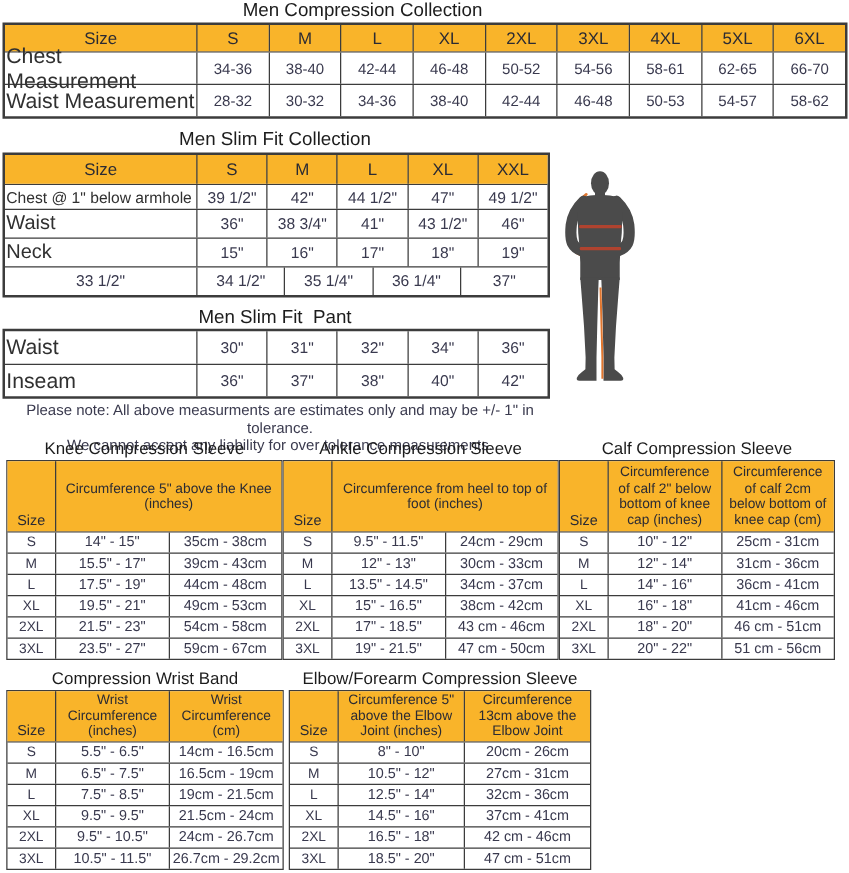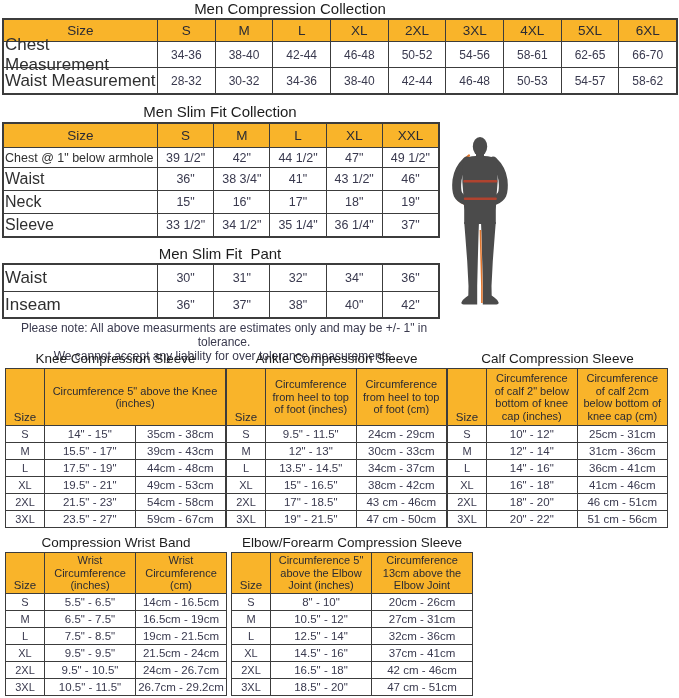--- a/index.html
+++ b/index.html
@@ -145,21 +145,20 @@
       </div>
       <div class="trow">
         <div class="tc lbl">Neck</div>
         <div class="tc vc">15"</div>
         <div class="tc vc">16"</div>
         <div class="tc vc">17"</div>
         <div class="tc vc">18"</div>
         <div class="tc vc">19"</div>
       </div>
       <div class="trow">
-        <div class="tc lbl">Sleeve</div>
         <div class="tc vc">33 1/2"</div>
         <div class="tc vc">34 1/2"</div>
         <div class="tc vc">35 1/4"</div>
         <div class="tc vc">36 1/4"</div>
         <div class="tc vc">37"</div>
       </div>
   </div>
 
   <div id="figure" class="abs">
     <svg width="60" height="176" viewBox="0 0 60 176">
@@ -241,21 +240,20 @@
               <div class="tc sc">59cm - 67cm</div>
             </div>
         </div>
       </div>
       <div class="swrap">
         <div class="sec-title">Ankle Compression Sleeve</div>
         <div class="stbl">
           <div class="trow hdr">
             <div class="tc size-col size-hc">Size</div>
             <div class="tc col-hc">Circumference from heel to top of foot (inches)</div>
-            <div class="tc col-hc">Circumference from heel to top of foot (cm)</div>
           </div>
           <div class="trow">
               <div class="tc size-col sc size-c">S</div>
               <div class="tc sc">9.5" - 11.5"</div>
               <div class="tc sc">24cm - 29cm</div>
             </div>
           <div class="trow">
               <div class="tc size-col sc size-c">M</div>
               <div class="tc sc">12" - 13"</div>
               <div class="tc sc">30cm - 33cm</div>

